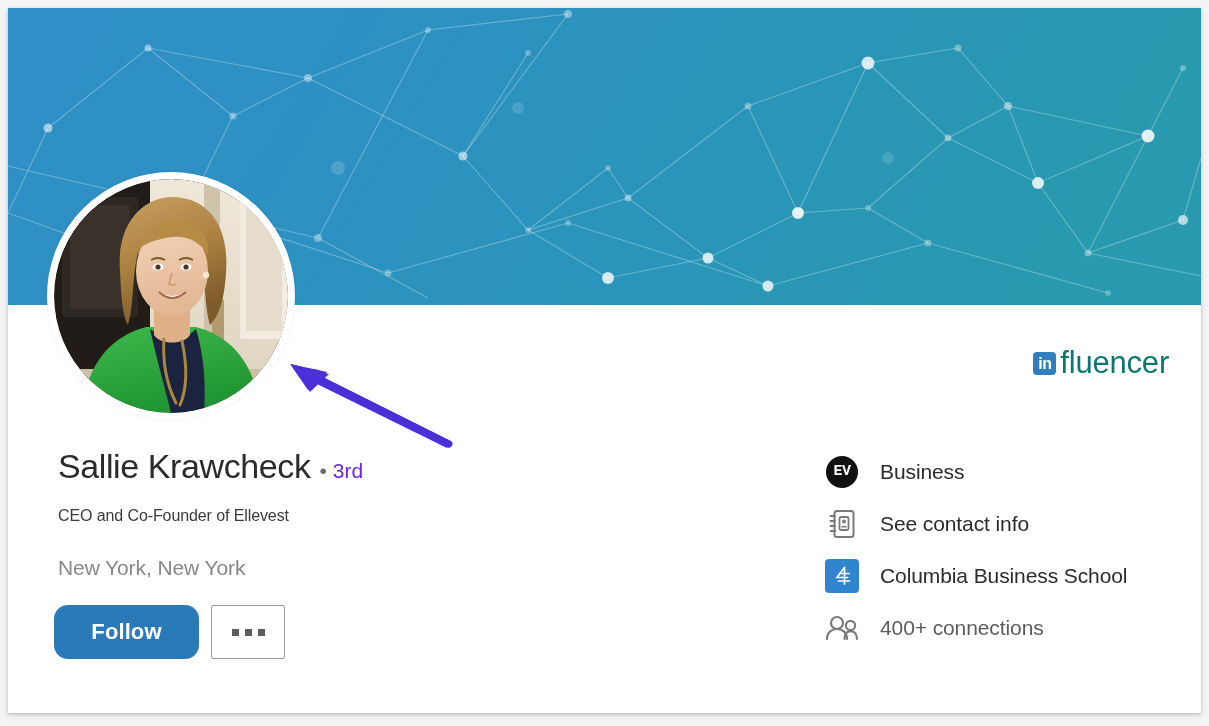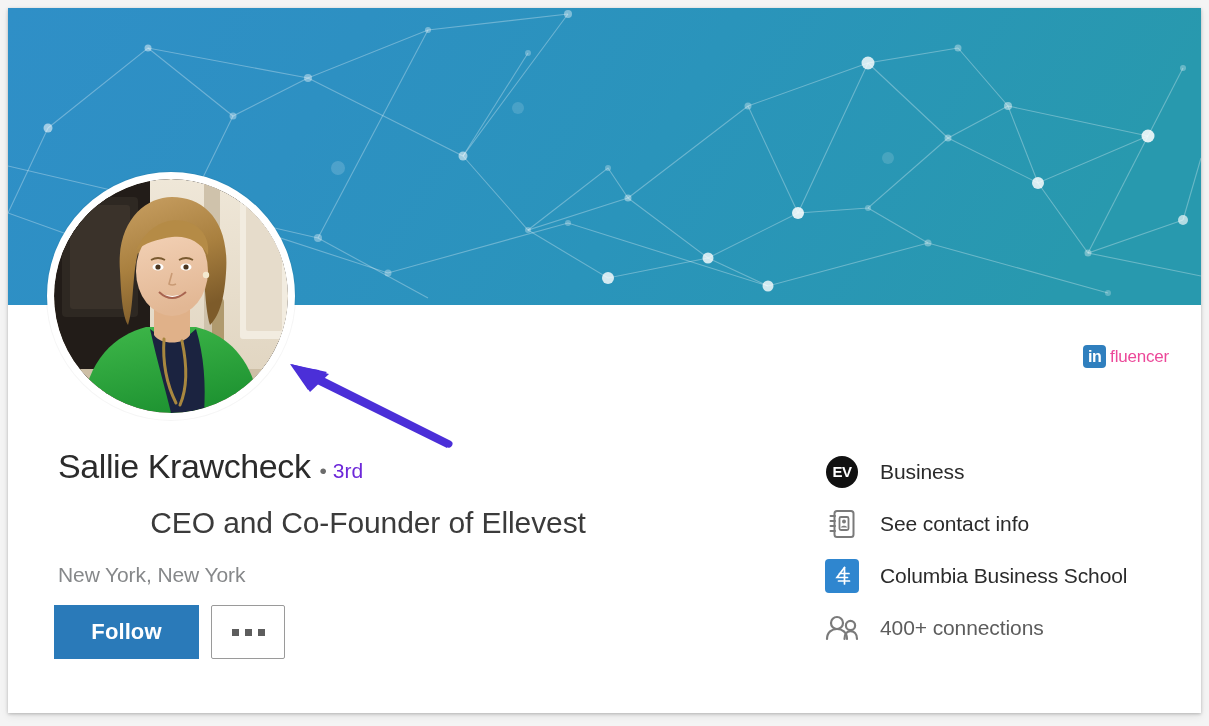--- a/index.html
+++ b/index.html
@@ -109,22 +109,22 @@
     background: #2f7fbe;
     color: #ffffff;
     font-size: 16px;
     font-weight: bold;
     line-height: 23px;
     text-align: center;
     letter-spacing: -0.6px;
     font-family: "Liberation Sans", sans-serif;
   }
   .influencer-word {
-    font-size: 17px;
-    color: #ec4899;
+    font-size: 31px;
+    color: #0f766e;
     font-weight: 400;
     letter-spacing: -0.2px;
     padding-left: 2px;
   }
 
   
   .identity {
     position: absolute;
     left: 50px;
     top: 437px;
@@ -149,26 +149,25 @@
     color: #6b6b6b;
     padding: 0 6px 0 9px;
     line-height: 42px;
   }
   .degree {
     font-size: 21px;
     color: #6d28d9;
     line-height: 42px;
   }
   .headline {
-    font-size: 30px;
+    font-size: 16px;
     color: #3b3b3b;
     line-height: 32px;
-    margin-top: 15px;
+    margin-top: 8px;
     letter-spacing: -0.1px;
-    text-align: center;
   }
   .location {
     font-size: 21px;
     color: #86888a;
     line-height: 28px;
     margin-top: 22px;
     letter-spacing: -0.1px;
   }
 
   
@@ -181,21 +180,21 @@
     gap: 12px;
   }
   .btn-follow {
     width: 145px;
     height: 54px;
     background: #2a7ab9;
     color: #ffffff;
     font-size: 22px;
     font-weight: bold;
     border: none;
-    border-radius: 0;
+    border-radius: 14px;
     cursor: pointer;
     letter-spacing: 0.1px;
     font-family: "Liberation Sans", sans-serif;
     padding: 8px;
   }
   .btn-more {
     width: 74px;
     height: 54px;
     background: #ffffff;
     border: 1px solid #9a9a9a;
@@ -242,21 +241,21 @@
   }
   .info-label.muted {
     color: #5c5c5c;
   }
   .ellevest-mark {
     width: 32px;
     height: 32px;
     border-radius: 50%;
     background: #111111;
     color: #ffffff;
-    font-family: Liberation Sans, sans-serif;
+    font-family: Liberation Mono, monospace;
     font-size: 15px;
     font-weight: bold;
     line-height: 32px;
     text-align: center;
     letter-spacing: -0.5px;
   }
   .columbia-mark {
     width: 34px;
     height: 34px;
     border-radius: 4px;

